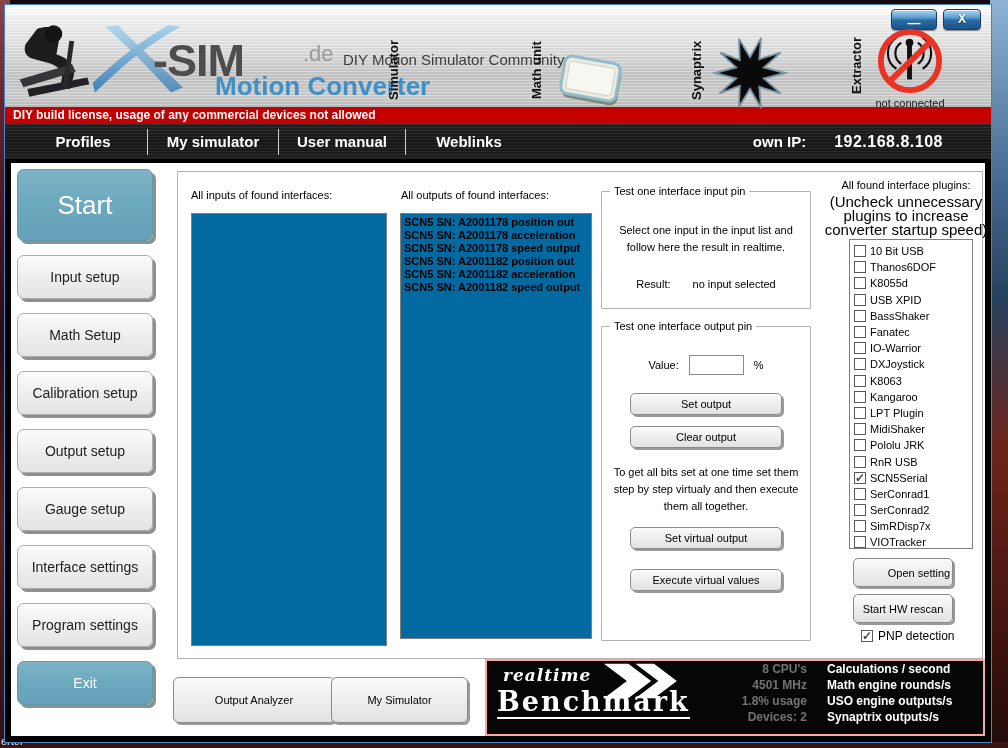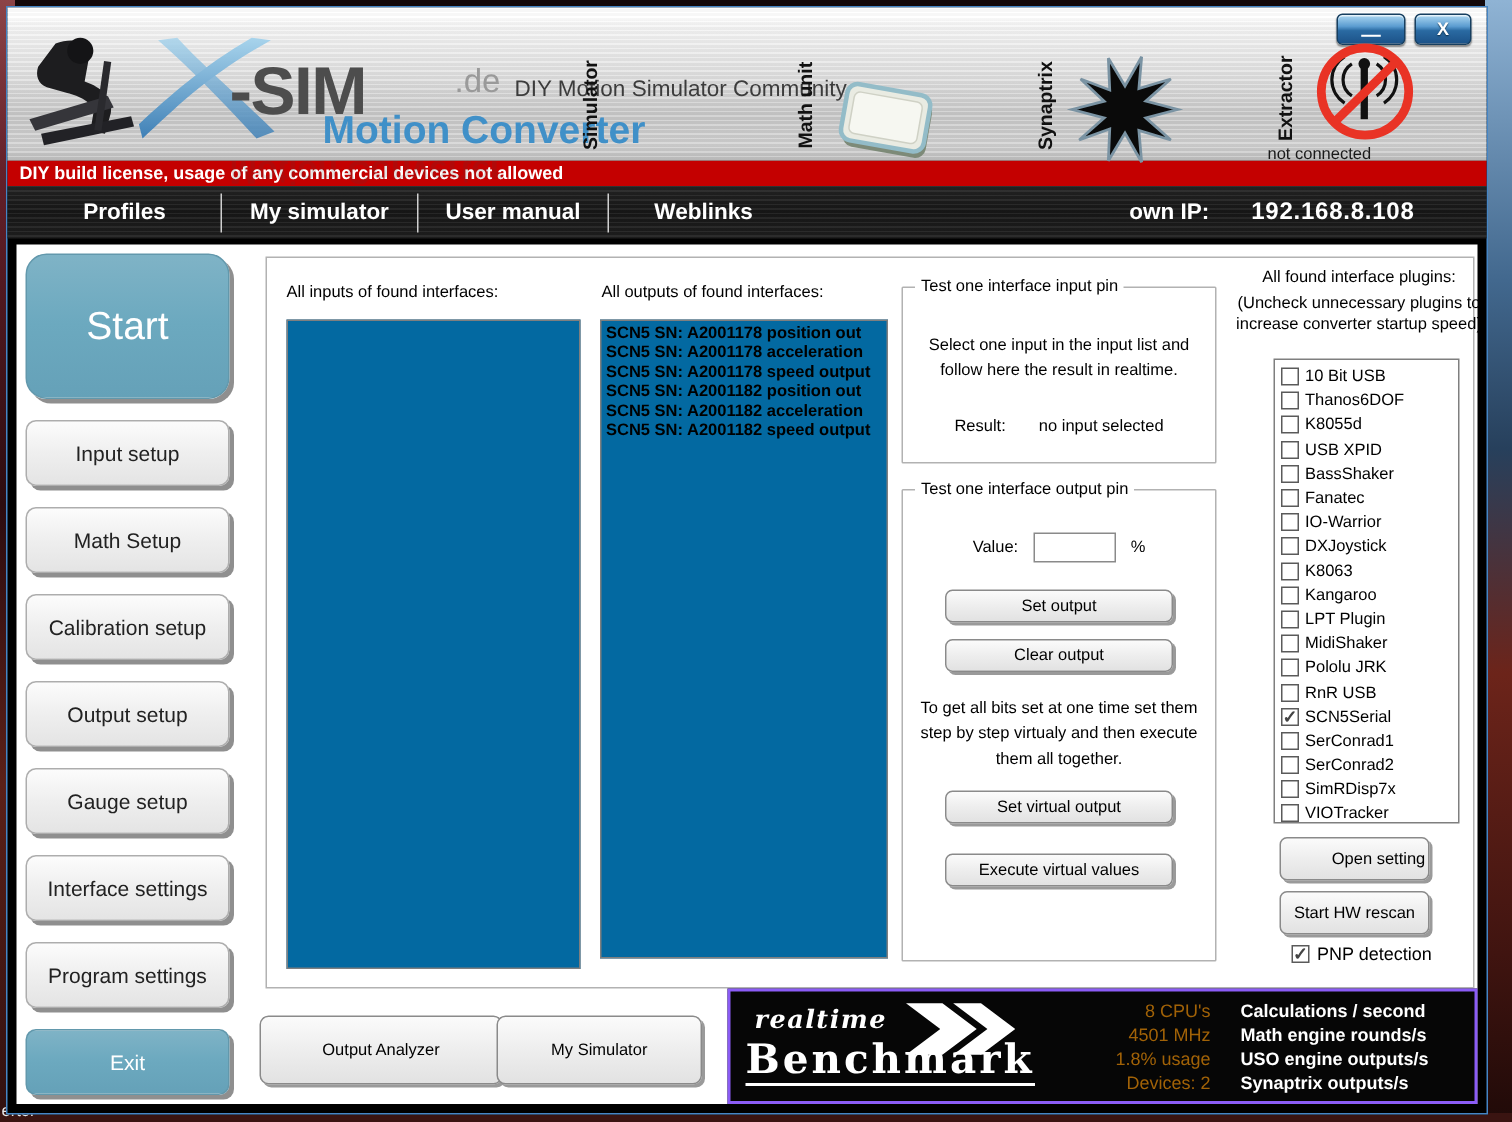--- a/index.html
+++ b/index.html
@@ -42,21 +42,21 @@
 
   
   .vlabel { writing-mode:vertical-rl; transform:rotate(180deg); font-weight:bold; font-size:13px; color:#111; height:80px; text-align:center; }
   .st-block { position:absolute; display:flex; align-items:flex-start; }
   .st-sim { left:381px; top:25px; }
   .st-math { left:524px; top:25px; }
   .st-syn { left:684px; top:25px; }
   .st-ext { left:844px; top:20px; }
   .sim-icon-wrap { position:relative; width:72px; height:78px; margin-left:4px; }
   .sim-stop { position:absolute; left:12px; top:40px; }
-  .not-conn { position:absolute; left:840px; top:92px; width:130px; font-size:11px; color:#1a1a1a; }
+  .not-conn { position:absolute; left:840px; top:92px; width:130px; text-align:center; font-size:11px; color:#1a1a1a; }
 
   
   .banner { width:100%; height:17px; background:#c40000; color:#fff; font-size:12px; font-weight:bold;
     line-height:17px; padding-left:8px; }
 
   
   .menubar { width:100%; height:35px; display:flex; align-items:center;
     background:
       repeating-linear-gradient(180deg, rgba(255,255,255,.07) 0 1px, transparent 1px 3px),
       linear-gradient(180deg,#222,#161616 50%,#1d1d1d); }
@@ -69,21 +69,21 @@
   
   .content { position:absolute; left:6px; right:6px; top:158px; bottom:6px; background:#fff; }
 
   
   .sidebar { position:absolute; left:6px; top:6px; width:136px; display:flex; flex-direction:column; gap:14px; }
   .side-btn { height:44px; border:1px solid #adadad; border-radius:7px; cursor:pointer;
     background:linear-gradient(180deg,#fcfcfc,#efefef 48%,#e4e4e4);
     box-shadow:3px 3px 0 #8f8f8f; color:#222; font-size:14px;
     display:flex; align-items:center; justify-content:center; }
   .side-btn.accent { background:linear-gradient(180deg,#7fb3c6,#6ca9bf 48%,#65a1b8); border-color:#6298ac; color:#fff; }
-  .side-btn.lg { height:97px; font-size:26px;border-radius:14px; }
+  .side-btn.lg { height:72px; font-size:26px; }
 
   
   .main-box { position:absolute; left:166px; top:8px; right:2px; height:488px; border:1px solid #b2b2b2; }
 
   .list-label { position:absolute; top:26px; font-size:11px; color:#000; }
   .ll-in { left:180px; } .ll-out { left:390px; }
   .listbox { position:absolute; border:1px solid #7f7f7f; background:#0369a1; overflow:hidden; padding:2px 0 0 3px;font-weight:bold; }
   .lb-in { left:180px; top:50px; width:196px; height:433px; }
   .lb-out { left:389px; top:50px; width:192px; height:426px; }
   .lb-row { font-size:11px; line-height:13px; color:#000; white-space:nowrap; cursor:default; }
@@ -101,45 +101,45 @@
   .btn { display:block; width:152px; height:22px; margin:0 auto; border:1px solid #8a8a8a; border-radius:5px;
     background:linear-gradient(180deg,#fbfbfb,#eeeeee 48%,#e2e2e2);
     box-shadow:2px 2px 0 #9a9a9a; font-size:11px; color:#000; cursor:pointer;
     font-family:"Liberation Sans",sans-serif; }
   .b-set { margin-top:18px; } .b-clear { margin-top:11px; }
   .to-note { margin-top:16px; padding:0 10px; }
   .b-setv { margin-top:12px; } .b-clearv { margin-top:11px; } .b-exec { margin-top:20px; }
 
   
   .plug-title { position:absolute; left:810px; top:16px; width:170px; text-align:center; font-size:11px; }
-  .plug-sub { position:absolute; left:806px; top:32px; width:178px; text-align:center; font-size:11px; line-height:14px; }
+  .plug-sub { position:absolute; left:806px; top:32px; width:178px; text-align:center; font-size:15px; line-height:14px; }
   .plug-list { position:absolute; left:838px; top:76px; width:124px; height:310px; border:1px solid #7f7f7f;
     background:#fff; padding:3px 0 0 4px; overflow:hidden; }
   .plug-row { display:flex; align-items:center; gap:4px; height:16.2px; cursor:default; }
   .plug-row span.lbl { font-size:11px; }
   .cb { width:12px; height:12px; border:1px solid #5a5a5a; background:#fff; display:inline-block; position:relative; flex:none; }
   .cb.checked::after { content:"✓"; position:absolute; left:0; top:-2px; font-size:12px; font-weight:bold; color:#444; }
   .b-open { position:absolute; left:842px; top:395px; width:100px; height:29px; margin:0;padding-left:32px; }
   .b-rescan { position:absolute; left:842px; top:431px; width:100px; height:29px; margin:0; }
   .pnp-row { position:absolute; left:850px; top:466px; display:flex; align-items:center; gap:5px; font-size:12px; }
 
   
   .b-analyzer { position:absolute; left:162px; top:514px; width:162px; height:46px; margin:0; border-radius:6px; }
   .b-mysim { position:absolute; left:320px; top:514px; width:137px; height:46px; margin:0; border-radius:6px; }
 
   .bench { position:absolute; left:474px; top:496px; width:500px; height:77px; background:#060606;
-    border:2px solid #8b5cf6; display:flex; align-items:center; padding:0 8px; }
+    border:2px solid #fca5a5; display:flex; align-items:flex-start; padding:0 8px; }
   .bm-logo { position:relative; width:210px; height:64px; flex:none; }
   .bm-rt { position:absolute; left:8px; top:4px; color:#fff; font-family:"DejaVu Serif",serif; font-style:italic;
     font-weight:bold; font-size:17px; letter-spacing:1px; }
   .bm-arrows { position:absolute; right:28px; top:0; }
   .bm-bm { position:absolute; left:2px; top:26px; color:#fff; font-family:"DejaVu Serif",serif; font-weight:bold;
     font-size:27px; letter-spacing:2px; border-bottom:2px solid #fff; line-height:30px; }
   .bm-statsL { width:108px; flex:none; text-align:right; padding-right:6px; }
-  .bm-statsL div { color:#a16207; font-weight:normal; font-size:12px; line-height:16px; white-space:nowrap; }
+  .bm-statsL div { color:#737373; font-weight:bold; font-size:12px; line-height:16px; white-space:nowrap; }
   .bm-statsR { flex:1; padding-left:14px; }
   .bm-row { display:flex; color:#fff; font-weight:bold; font-size:12px; line-height:16px; }
   .bm-row .l { width:185px; }
 </style>
 </head>
 <body>
 
 <div class="desk-left"></div>
 <div class="desk-right"></div>
 <div class="desk-bottom"></div>

